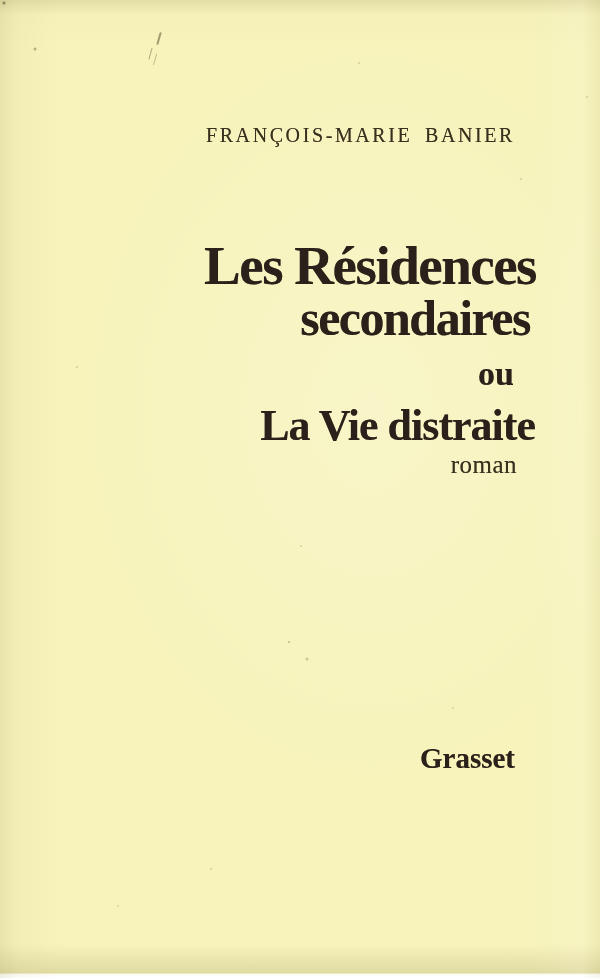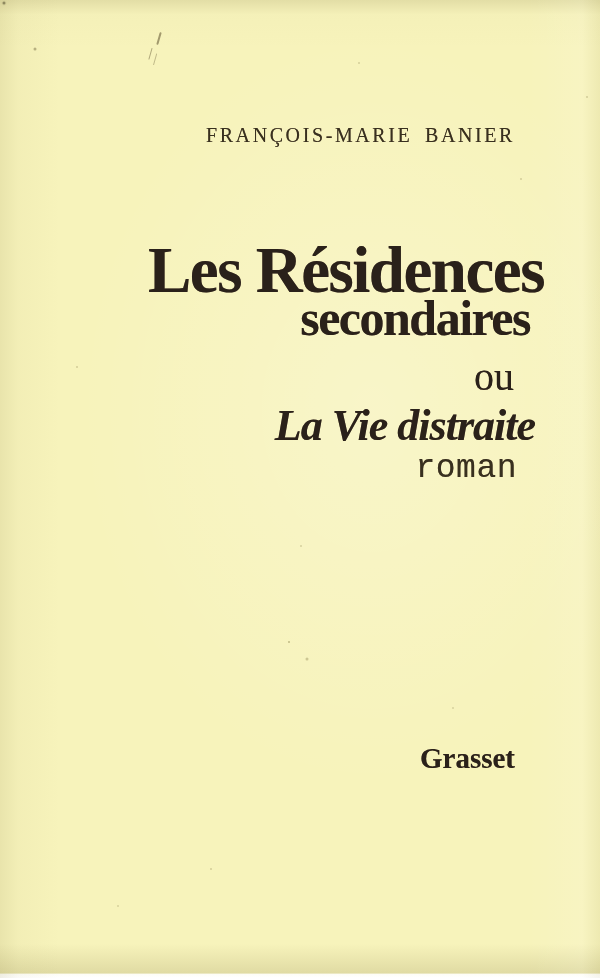--- a/index.html
+++ b/index.html
@@ -34,45 +34,43 @@
     text-shadow:0 0 0.6px rgba(70,40,25,0.55);
   }
   .author{
     top:125px;right:85px;
     font-size:20px;
     letter-spacing:2.6px;
     word-spacing:5px;
     color:var(--ink-soft);
   }
   .title1{
-    top:238px;right:56px;
-    font-size:65px;font-weight:bold;
+    top:238px;right:64px;
+    font-size:55px;font-weight:bold;
     letter-spacing:-1.5px;
   }
   .title2{
     top:293px;right:70px;
     font-size:50px;font-weight:bold;
     letter-spacing:-1.5px;
   }
   .connector{
     top:357px;right:86px;
-    font-size:40px;font-weight:normal;
+    font-size:34px;font-weight:bold;
   }
   .subtitle{
     top:404px;right:65px;
     font-size:44px;font-weight:bold;
     letter-spacing:-1px;
-    font-style:italic;
   }
   .genre{
     top:452px;right:83px;
-    font-size:33px;
+    font-size:25px;
     letter-spacing:0.5px;
     color:var(--ink-soft);
-    font-family:Liberation Mono, monospace;
   }
   .publisher{
     top:744px;right:85px;
     font-size:29px;font-weight:bold;
     letter-spacing:0;
   }
   
   .ink-mark{
     position:absolute;left:158px;top:32px;
     width:2px;height:13px;

